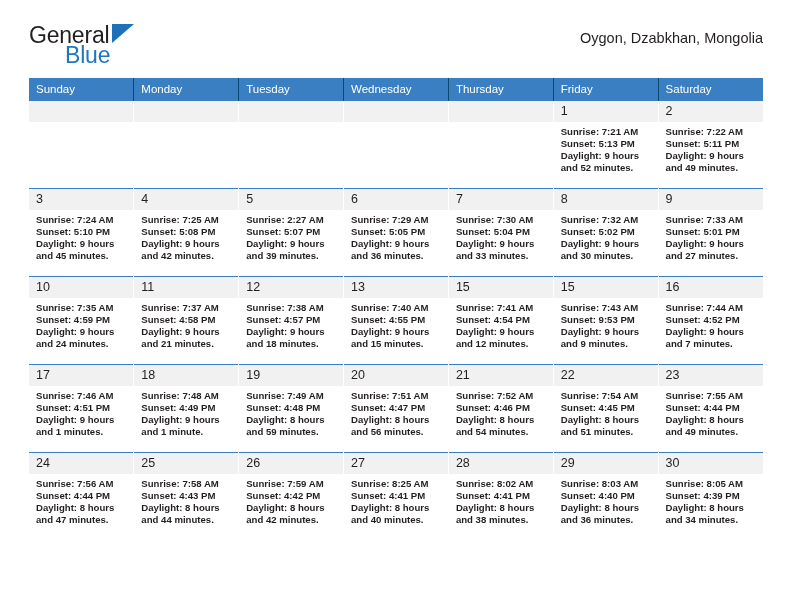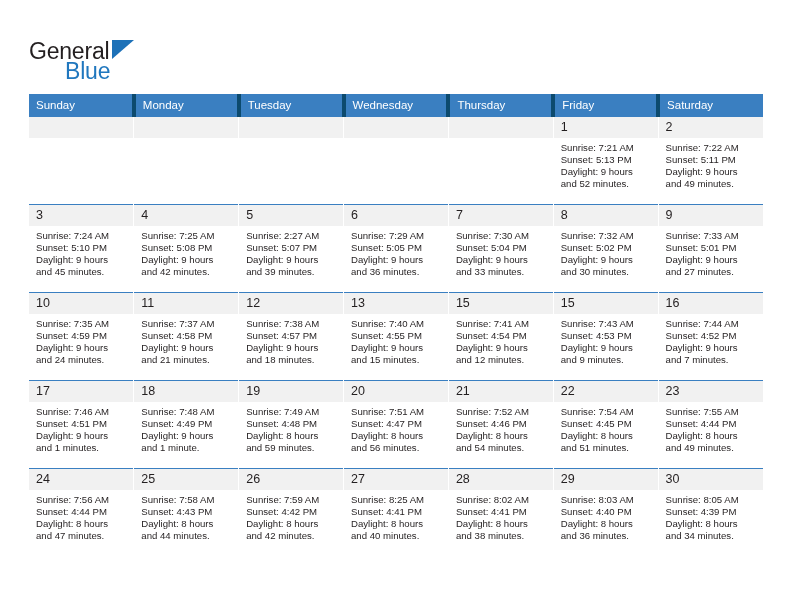--- a/index.html
+++ b/index.html
@@ -12,21 +12,21 @@
     background: #ffffff;
     font-family: "Liberation Sans", sans-serif;
     color: #231f20;
     overflow: hidden;
   }
   .page {
     width: 792px;
     height: 612px;
     position: relative;
     box-sizing: border-box;
-    padding: 16px 29px;
+    padding: 0 29px;
   }
 
   
   .header {
     height: 78px;
     display: flex;
     align-items: flex-start;
     justify-content: space-between;
     padding-top: 22px;
     box-sizing: border-box;
@@ -88,21 +88,21 @@
   }
   .cal th {
     background: #3a7fc1;
     color: #ffffff;
     font-size: 11.5px;
     font-weight: normal;
     text-align: left;
     padding: 5px 0 5px 7px;
     height: 20px;
     box-sizing: border-box;
-    border-right: 4px solid #0c4a6e;
+    border-right: 1px solid #0c4a6e;
   }
   .cal td {
     vertical-align: top;
     padding: 0;
     border-top: 1.5px solid #3a7fc1;
     border-right: 1px solid #ffffff;
     height: 88px;
     box-sizing: border-box;
     background: #ffffff;
   }
@@ -117,20 +117,21 @@
     padding: 3px 0 3px 7px;
     height: 21px;
     box-sizing: border-box;
     line-height: 15px;
   }
   .cell-body {
     padding: 4px 6px 0 7px;
     font-size: 9.6px;
     line-height: 12.1px;
     color: #231f20;
+    font-weight: bold;
   }
   .cell-body div {
     white-space: nowrap;
   }
   .empty .daynum {
     background: #f1f1f1;
   }
 </style>
 </head>
 <body>
@@ -139,20 +140,21 @@
 
   <div class="header">
 
     <div class="logo">
       <span class="logo-general">General</span>
       <span class="logo-tri"></span>
       <span class="logo-blue">Blue</span>
     </div>
 
     <div class="title-block">
+      <p class="cal-subtitle">Oygon, Dzabkhan, Mongolia</p>
     </div>
 
   </div>
 
   <table class="cal">
     <thead>
       <tr id="weekday-row">
           <th>Sunday</th>
           <th>Monday</th>
           <th>Tuesday</th>
@@ -336,21 +338,21 @@
               <div>Sunrise: 7:41 AM</div>
               <div>Sunset: 4:54 PM</div>
               <div>Daylight: 9 hours</div>
               <div>and 12 minutes.</div>
             </div>
           </td>
           <td>
             <div class="daynum">15</div>
             <div class="cell-body">
               <div>Sunrise: 7:43 AM</div>
-              <div>Sunset: 4:53 PM</div>
+              <div>Sunset: 9:53 PM</div>
               <div>Daylight: 9 hours</div>
               <div>and 9 minutes.</div>
             </div>
           </td>
           <td>
             <div class="daynum">16</div>
             <div class="cell-body">
               <div>Sunrise: 7:44 AM</div>
               <div>Sunset: 4:52 PM</div>
               <div>Daylight: 9 hours</div>

